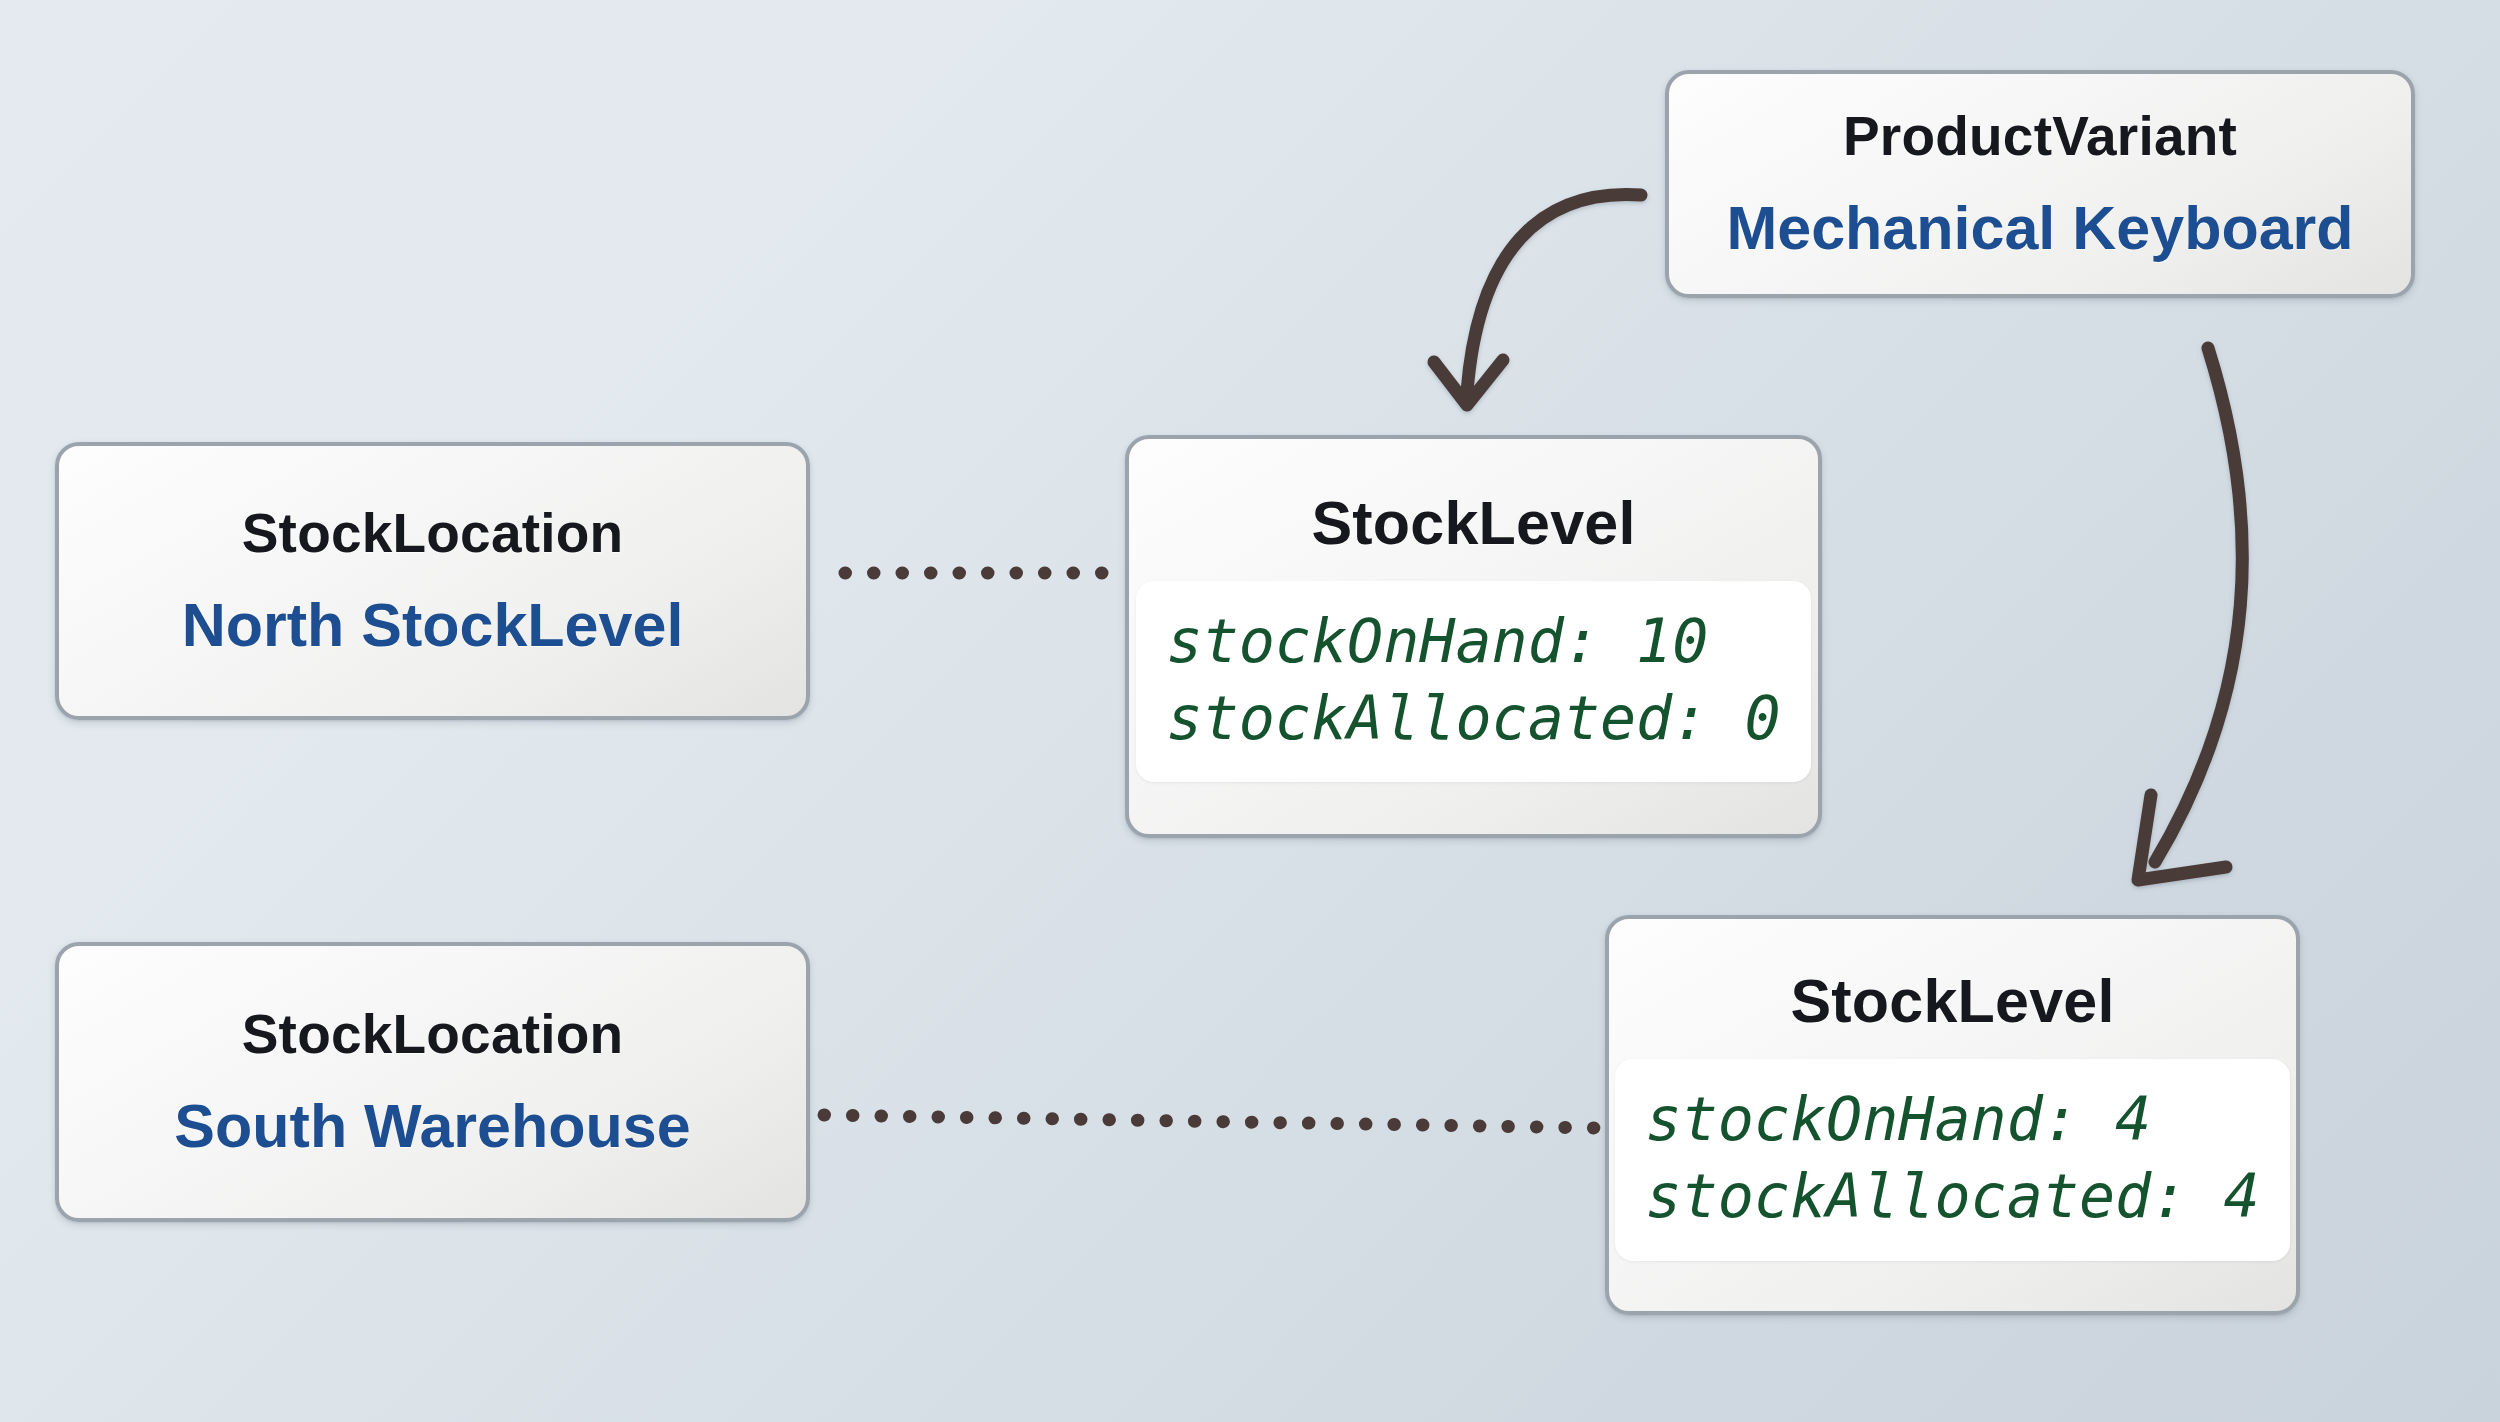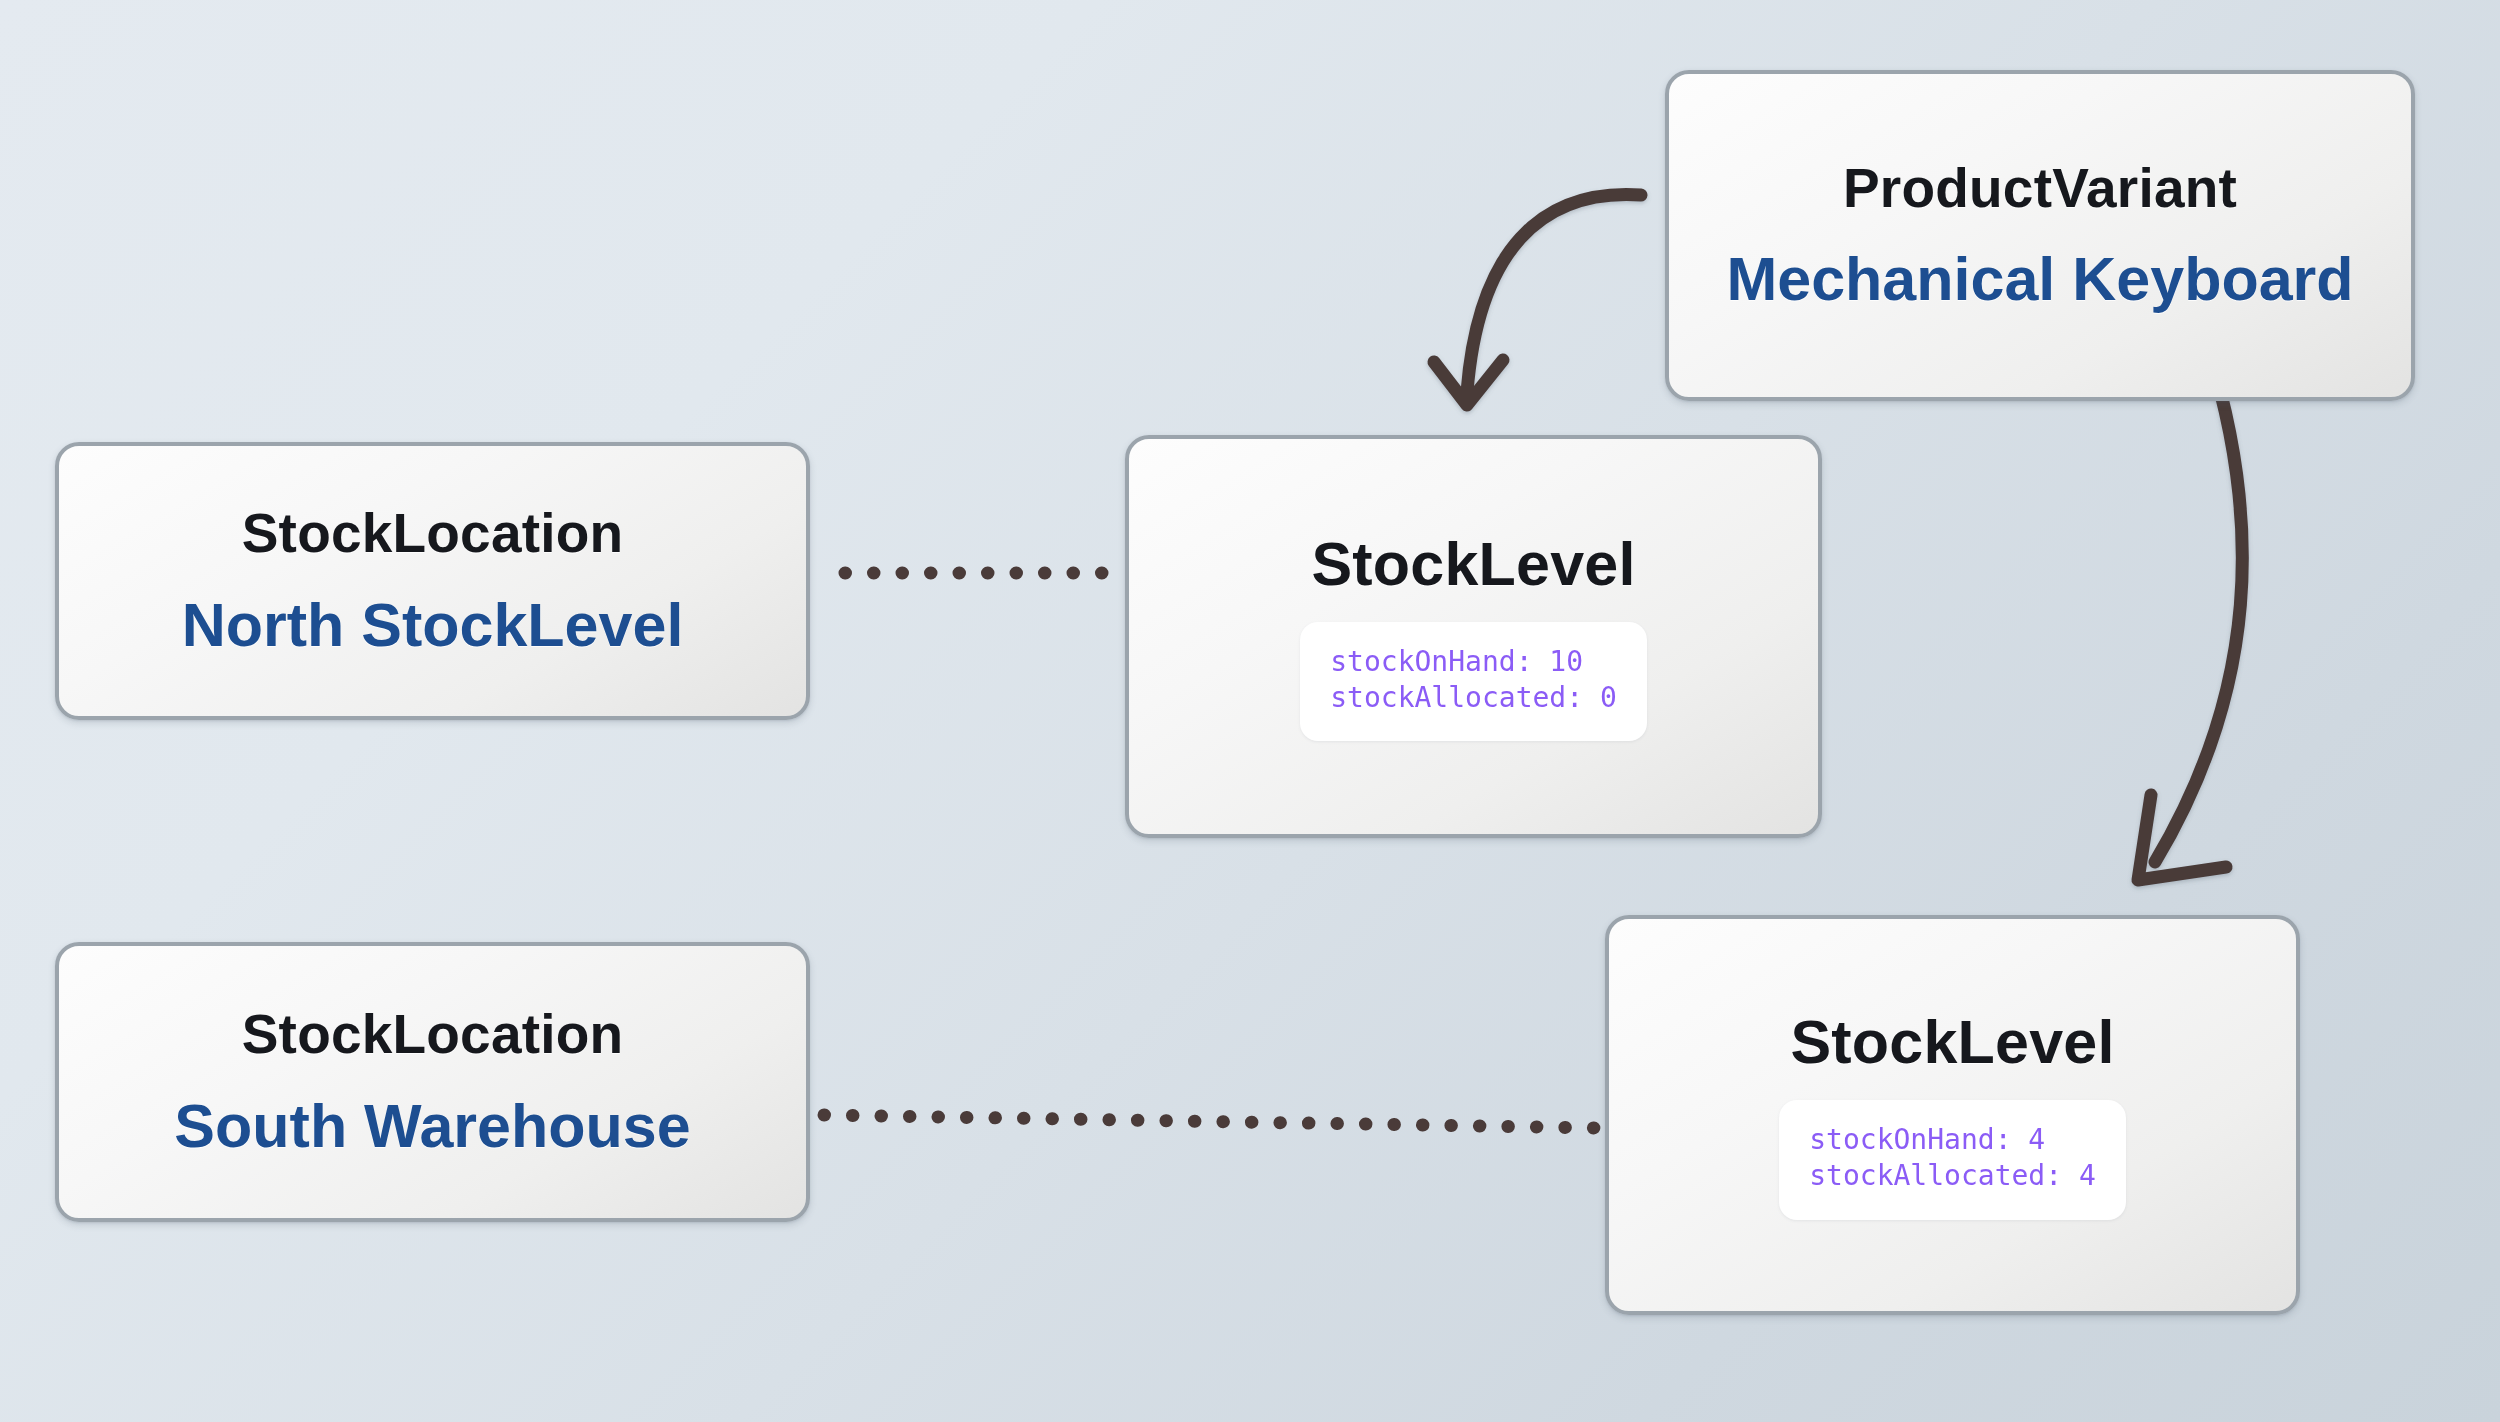--- a/index.html
+++ b/index.html
@@ -49,28 +49,29 @@
     background:#ffffff;
     border-radius:18px;
     box-shadow:0 1px 3px rgba(90,100,115,.10);
     padding:22px 30px 26px 30px;
     margin-top:26px;
     display:flex;flex-direction:column;
     align-items:flex-start;
   }
   .code-line{
     font-family:"DejaVu Sans Mono","Liberation Mono",monospace;
-    font-size:28px;
+    font-size:60px;
     line-height:1.28;
-    color:#8b5cf6;
+    color:#14532d;
     white-space:pre;
+    font-style:italic;
   }
 
   
-  #node-product-variant{left:1665px;top:70px;width:750px;height:331px;}
+  #node-product-variant{left:1665px;top:70px;width:750px;height:228px;}
   #node-location-north {left:55px;  top:442px;width:755px;height:278px;}
   #node-location-south {left:55px;  top:942px;width:755px;height:280px;}
   #node-level-north    {left:1125px;top:435px;width:697px;height:403px;}
   #node-level-south    {left:1605px;top:915px;width:695px;height:400px;}
 </style>
 </head>
 <body>
 
 <div id="stage">
 

